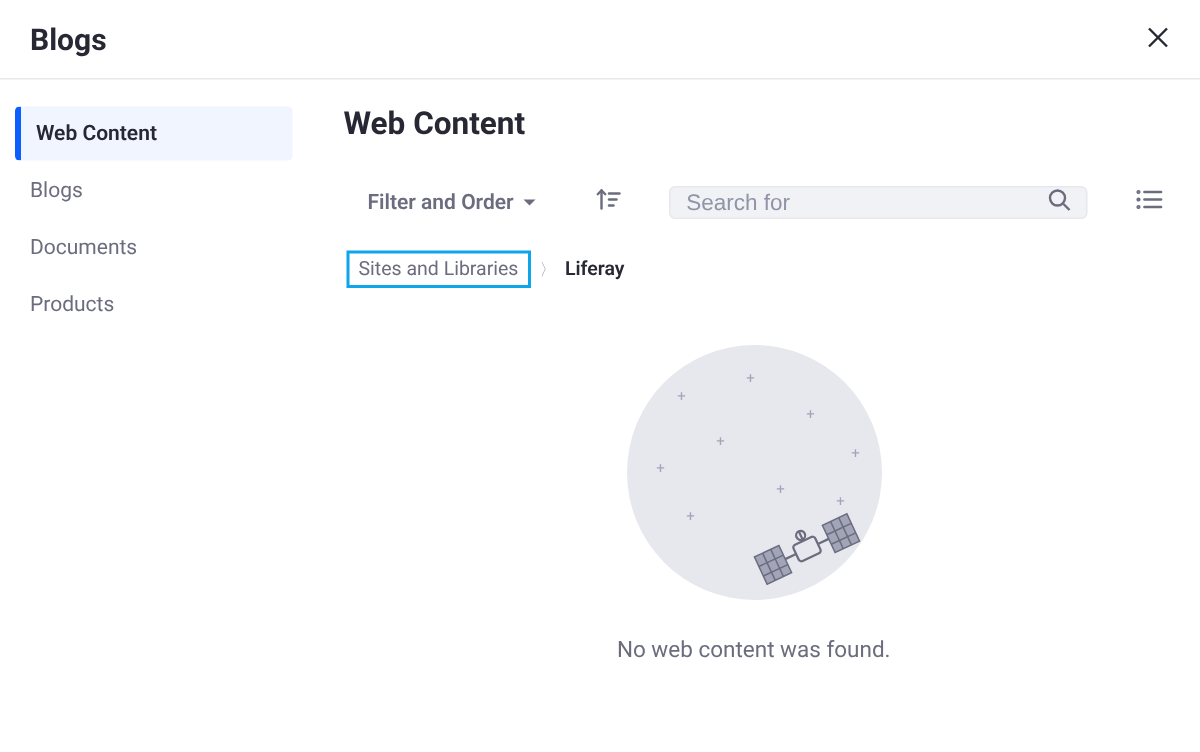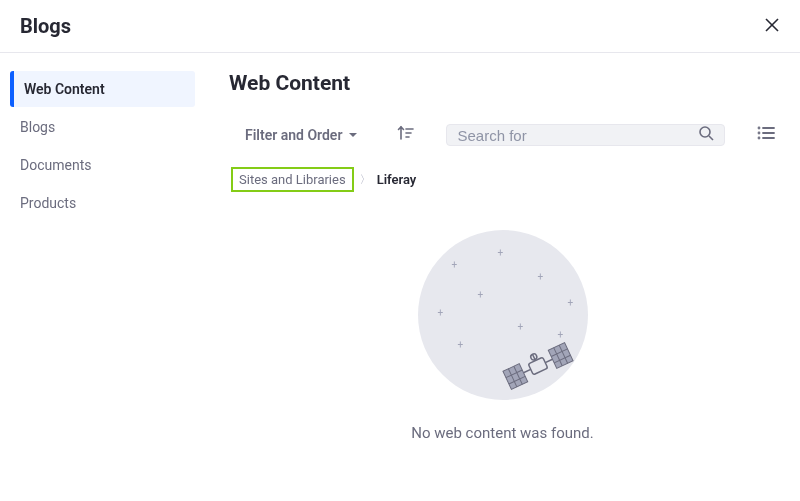--- a/index.html
+++ b/index.html
@@ -117,21 +117,21 @@
     display: flex;
     align-items: center;
     gap: 6px;
     font-size: 13px;
     margin-bottom: 18px;
     margin-left: 6px;
   }
   .breadcrumb-link {
     color: #6b6c7e;
     cursor: pointer;
-    border: 2px solid #84cc16;
+    border: 2px solid #0ea5e9;
     padding: 3px 6px;
   }
   .breadcrumb-sep { color: #a7a9bc; font-size: 11px; }
   .breadcrumb-current {
     color: #272833;
     font-weight: 600;
   }
   .empty-state {
     flex: 1;
     display: flex;

